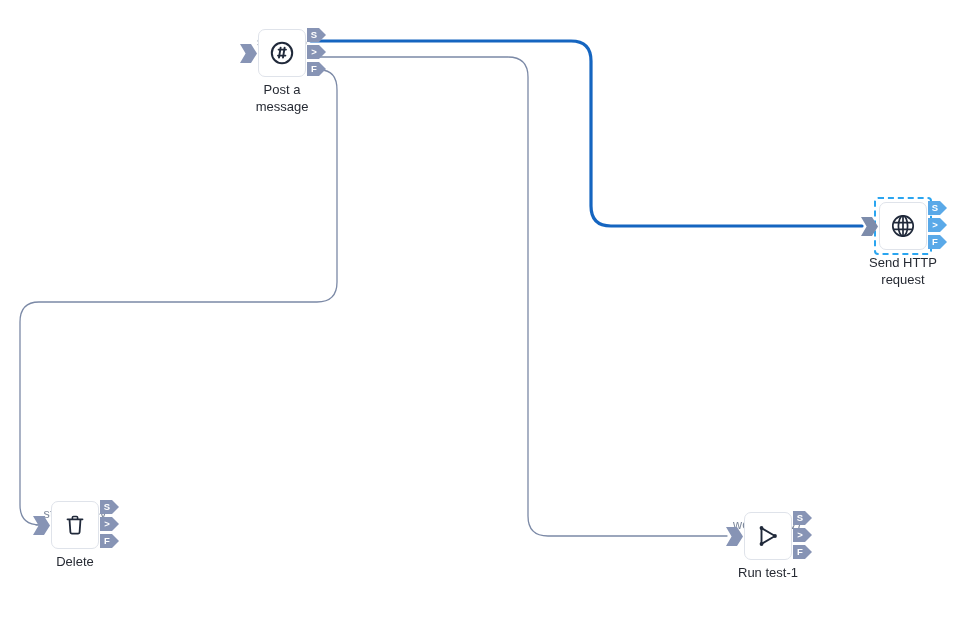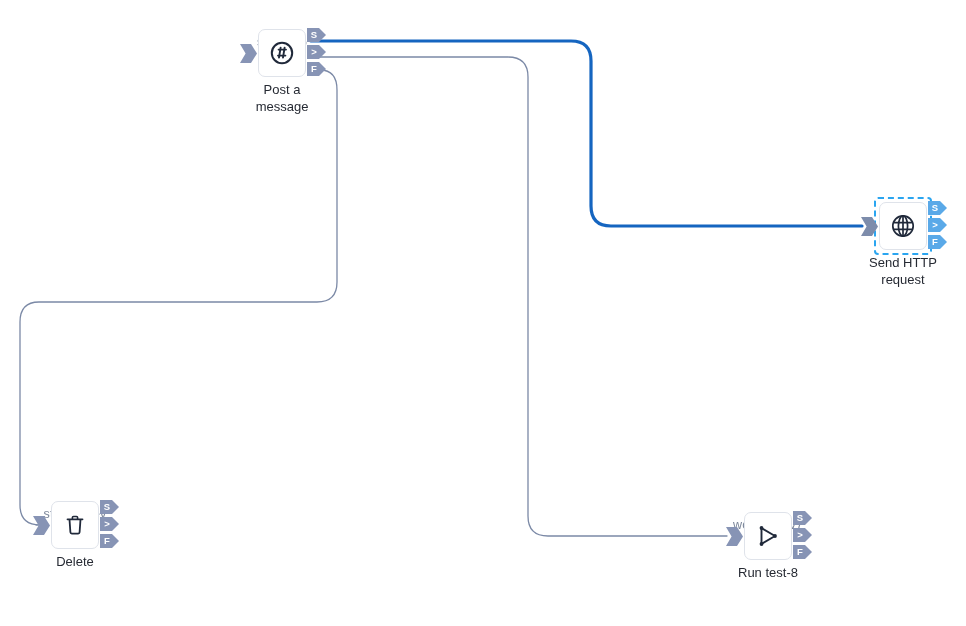--- a/index.html
+++ b/index.html
@@ -289,17 +289,17 @@
     </svg>
         <span class="glyph">&gt;</span>
       </div>
           <div class="out-port p2">
         <svg width="19" height="14" viewBox="0 0 19 14">
       <path d="M0 0 H12 L19 7 L12 14 H0 Z" fill="#8794b5"></path>
     </svg>
         <span class="glyph">F</span>
       </div>
         </div>
-    <div class="node-label">Run test-8</div>
+    <div class="node-label">Run test-1</div>
   </div>
     </div>
 
 </div>
 
 </body></html>

